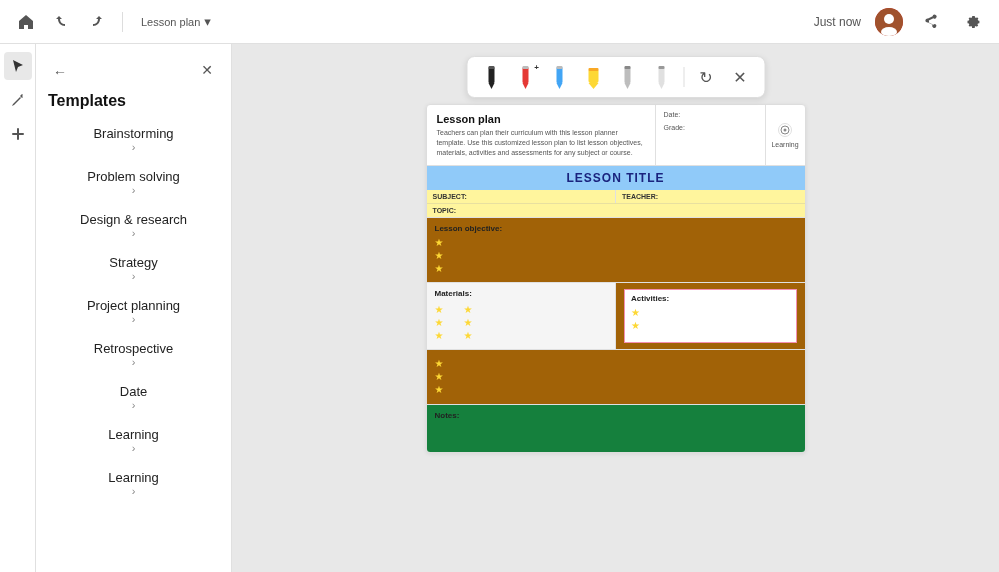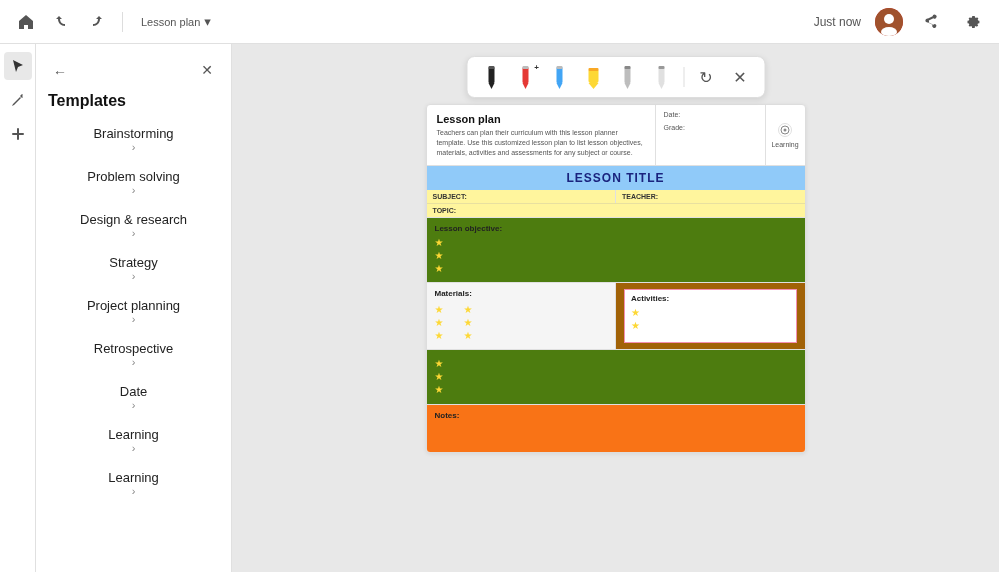--- a/index.html
+++ b/index.html
@@ -241,21 +241,21 @@
       padding: 3px 6px;
       font-size: 7px;
       font-weight: 600;
       color: #333;
       border-top: 1px solid #e8e0a0;
     }
 
     
     .tpl-section {
       padding: 6px 8px;
-      background: #4d7c0f;
+      background: #a16207;
       border-top: 1px solid #e0e0e0;
     }
     .tpl-section-title {
       font-size: 8px;
       font-weight: 600;
       color: #222;
       margin-bottom: 4px;
     }
     .tpl-star { color: #fdd835; font-size: 10px; display: block; margin: 2px 0; }
 
@@ -282,21 +282,21 @@
     .tpl-activities-inner {
       border: 1px solid #f48fb1;
       background: #fff;
       height: 100%;
       padding: 4px 6px;
     }
 
     
     .tpl-notes {
       padding: 6px 8px;
-      background: #f97316;
+      background: #15803d;
       border-top: 1px solid #e0e0e0;
       min-height: 48px;
     }
 
     
     .content-area::-webkit-scrollbar { width: 6px; }
     .content-area::-webkit-scrollbar-thumb { background: #bbb; border-radius: 3px; }
   </style>
 </head>
 <body>

